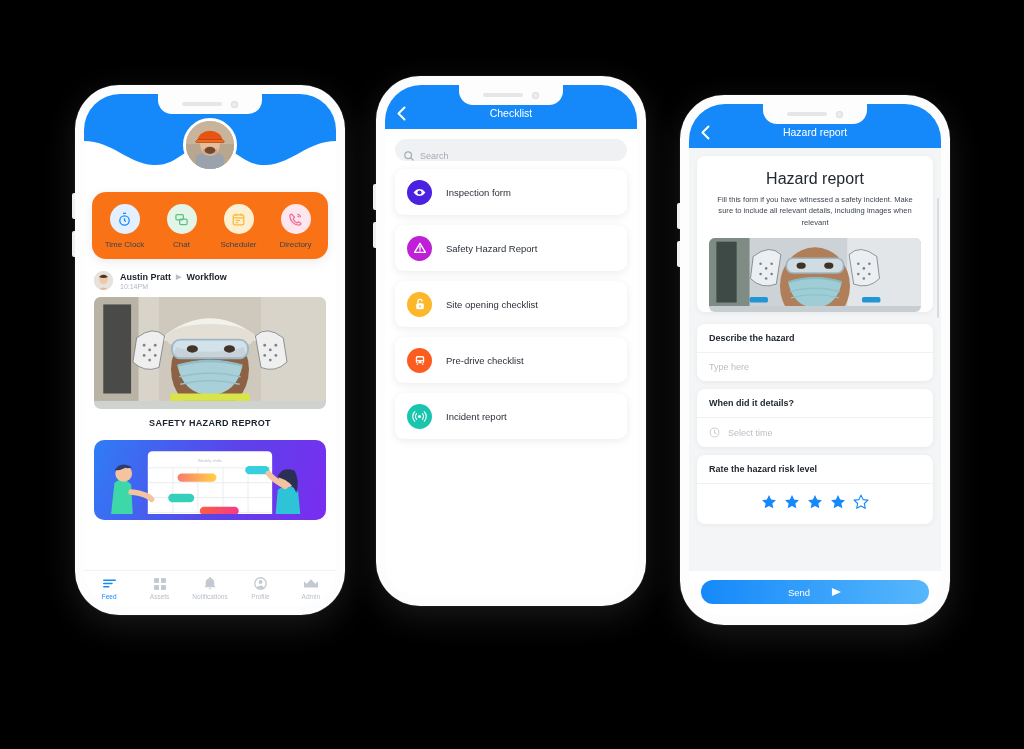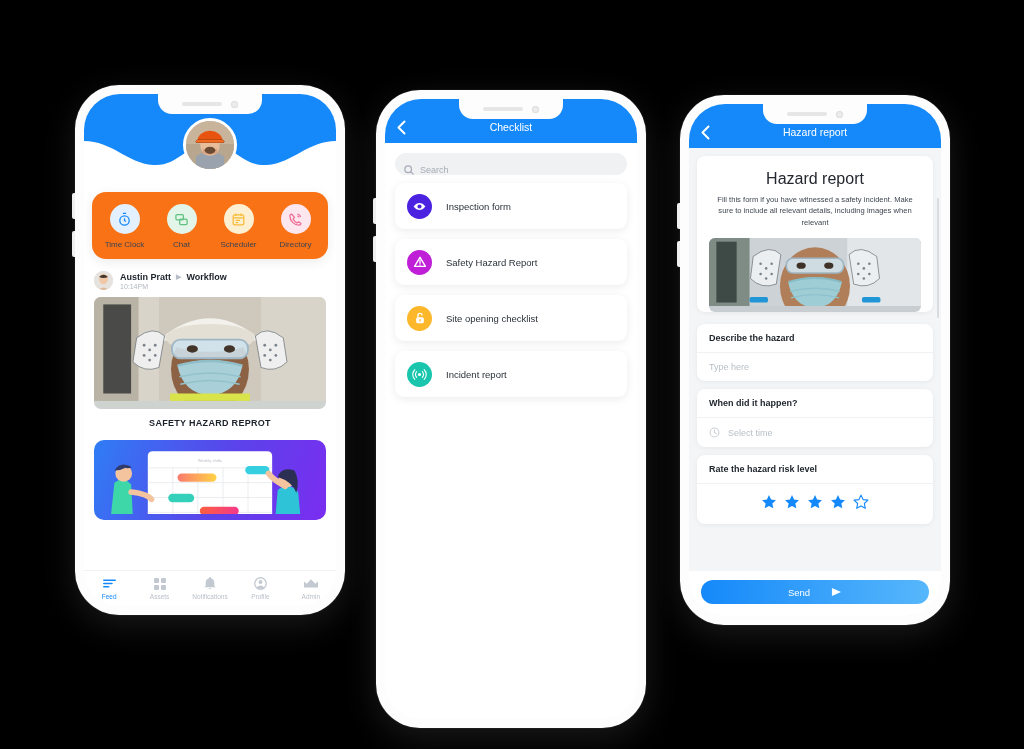--- a/index.html
+++ b/index.html
@@ -18,21 +18,21 @@
   .screen { position:relative; width:100%; height:100%; background:#fff;
     border-radius:36px; overflow:hidden; }
   .notch { position:absolute; top:0; left:50%; transform:translateX(-50%);
     width:104px; height:20px; background:#fdfdfd; border-radius:0 0 14px 14px;
     z-index:40; display:flex; align-items:center; justify-content:center; gap:9px; }
   .notch i { display:block; width:40px; height:4px; background:#e6e6e6; border-radius:3px; }
   .notch b { display:block; width:7px; height:7px; border-radius:50%;
     background:#ececec; box-shadow:inset 0 0 0 1px #dedede; }
 
   #p1 { left:75px;  top:85px;  width:270px; height:530px; }
-  #p2 { left:376px; top:90px;  width:270px; height:638px; }
+  #p2 { left:376px; top:76px;  width:270px; height:530px; }
   #p3 { left:680px; top:95px;  width:270px; height:530px; }
 
   
   .hdr1 { position:relative; height:72px; background:#1589fa; }
   .wave { position:absolute; left:0; bottom:-1px; width:100%; height:30px; display:block; }
   .avatar { position:absolute; left:50%; top:24px; transform:translateX(-50%);
     width:54px; height:54px; border-radius:50%; overflow:hidden;
     border:3px solid #fff; z-index:5; background:#cbb9a4; }
   .avatar svg { display:block; width:100%; height:100%; }
 
@@ -371,20 +371,33 @@
         </div>
         <div class="crow">
           <div class="cic" style="background:#fcb72b">
             <svg width="14" height="14" viewBox="0 0 16 16">
               <rect x="3.6" y="7" width="8.8" height="7" rx="1.8" fill="#fff"></rect>
               <path d="M5.6 7V5.2a2.4 2.4 0 0 1 4.8 0" fill="none" stroke="#fff" stroke-width="1.5"></path>
               <rect x="7.3" y="9.2" width="1.5" height="2.8" rx=".7" fill="#fcb72b"></rect>
               </svg>
           </div>
           <div class="clbl">Site opening checklist</div>
+        </div>
+        <div class="crow">
+          <div class="cic" style="background:#fb5c20">
+            <svg width="14" height="14" viewBox="0 0 16 16">
+              <rect x="3.2" y="3.4" width="9.6" height="8.4" rx="2" fill="#fff"></rect>
+              <rect x="4.6" y="5" width="6.8" height="3" rx=".8" fill="#fb5c20"></rect>
+              <circle cx="5.6" cy="10.1" r="1" fill="#fb5c20"></circle>
+                <circle cx="10.4" cy="10.1" r="1" fill="#fb5c20"></circle>
+              <rect x="4" y="12" width="1.8" height="1.4" rx=".6" fill="#fff"></rect>
+              <rect x="10.2" y="12" width="1.8" height="1.4" rx=".6" fill="#fff"></rect>
+              </svg>
+          </div>
+          <div class="clbl">Pre-drive checklist</div>
         </div>
         <div class="crow">
           <div class="cic" style="background:#19c6ad">
             <svg width="15" height="15" viewBox="0 0 18 18" fill="none" stroke="#fff" stroke-width="1.3" stroke-linecap="round">
               <circle cx="9" cy="9" r="1.9" fill="#fff" stroke="none"></circle>
               <path d="M5.6 5.6a4.8 4.8 0 0 0 0 6.8M12.4 5.6a4.8 4.8 0 0 1 0 6.8"></path>
               <path d="M3.3 3.3a8 8 0 0 0 0 11.4M14.7 3.3a8 8 0 0 1 0 11.4"></path>
               </svg>
           </div>
           <div class="clbl">Incident report</div>
@@ -454,21 +467,21 @@
         </div>
 
         <div class="card">
           <div class="frow">Describe the  hazard</div>
           <div class="finp">
             <span>Type here</span>
           </div>
         </div>
 
         <div class="card">
-          <div class="frow">When did it happen?</div>
+          <div class="frow">When did it details?</div>
           <div class="finp">
             <svg width="11" height="11" viewBox="0 0 14 14" fill="none" stroke="#c9ced5" stroke-width="1.3">
               <circle cx="7" cy="7" r="5.6"></circle>
                 <path d="M7 3.8V7l2.2 1.5" stroke-linecap="round"></path>
               </svg>
             <span>Select time</span>
           </div>
         </div>
 
         <div class="card">

